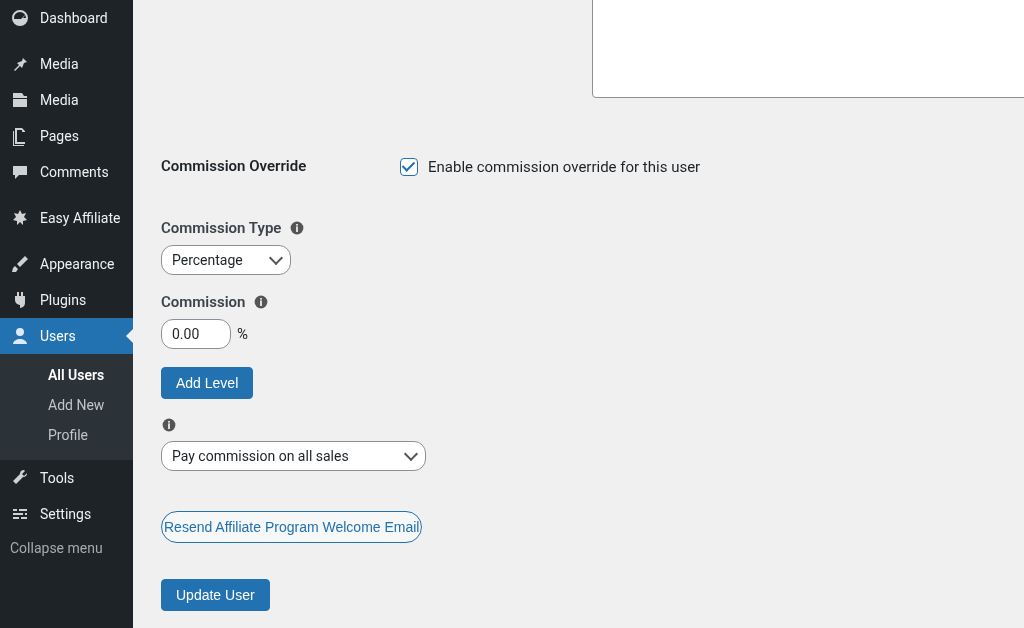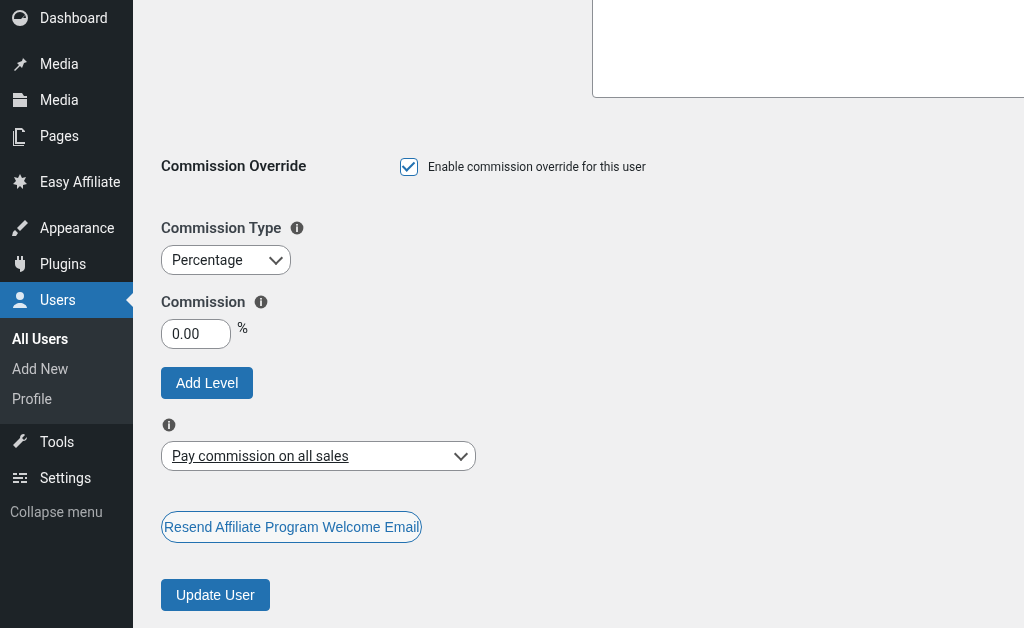--- a/index.html
+++ b/index.html
@@ -68,20 +68,21 @@
   .menu-item .icon svg { width: 20px; height: 20px; fill: currentColor; }
   .submenu {
     background: var(--wp-sidebar-sub-bg);
     padding: 6px 0 10px 0;
   }
   .submenu-item {
     padding: 7px 12px;
     color: var(--wp-sidebar-sub-text);
     cursor: pointer;
     font-size: 14px;
+    margin-left: 36px;
   }
   .submenu-item.current {
     color: #fff;
     font-weight: 600;
   }
   .separator { height: 10px; }
   .collapse-row {
     display: flex;
     align-items: flex-start;
     padding: 8px 10px;
@@ -124,21 +125,21 @@
   }
   .row-label {
     width: 235px;
     flex-shrink: 0;
     font-weight: 600;
     font-size: 15px;
     color: var(--wp-text);
     padding-top: 2px;
   }
   .row-field { flex: 1; display:flex; align-items:center; }
-  .row-field label { font-size: 12px; color: var(--wp-text); }
+  .row-field label { font-size: 15px; color: var(--wp-text); }
 
   input[type="checkbox"] {
     appearance: none;
     width: 18px; height: 18px;
     border: 1px solid var(--wp-primary);
     border-radius: 4px;
     margin-right: 10px;
     position: relative;
     cursor: pointer;
     background:#fff;
@@ -208,25 +209,25 @@
     color: var(--wp-primary);
     border: 1px solid var(--wp-primary);
     border-radius: 16px;
     padding: 7px 2px;
     font-size: 14px;
     cursor: pointer;
   }
 
   .stack > * { display:block; margin-bottom: 18px; }
   .stack > *:last-child { margin-bottom:0; }
-  .sub-select { width: 315px; text-decoration: underline; }
+  .sub-select { width: 265px; }
   .resend-wrap { margin-top: 40px; }
   .update-wrap { margin-top: 36px; margin-left:0; }
 
-  .inline { display:flex; align-items:flex-start; }
+  .inline { display:flex; align-items:center; }
 </style>
 </head>
 <body>
 
 <div class="app">
 
   <nav class="sidebar">
     <div class="menu-item">
       <span class="icon">
           <svg viewBox="0 0 20 20">
@@ -252,20 +253,28 @@
         </span>
       <span>Media</span>
     </div>
     <div class="menu-item">
       <span class="icon">
           <svg viewBox="0 0 20 20">
             <path d="M5 2h7l3 3v13H5V2zm2 2v12h8V6h-3V4H7zM3 5h1v14h10v1H3V5z"></path>
           </svg>
         </span>
       <span>Pages</span>
+    </div>
+    <div class="menu-item">
+      <span class="icon">
+          <svg viewBox="0 0 20 20">
+            <path d="M3 4h14v9H9l-4 4v-4H3V4z"></path>
+          </svg>
+        </span>
+      <span>Comments</span>
     </div>
     <div class="separator"></div>
     <div class="menu-item">
       <span class="icon">
           <svg viewBox="0 0 20 20">
             <path d="M10 2l2 4 4-1-2 4 3 3-4 1 0 4-3-3-3 3 0-4-4-1 3-3-2-4 4 1 2-4z"></path>
           </svg>
         </span>
       <span>Easy Affiliate</span>
     </div>

